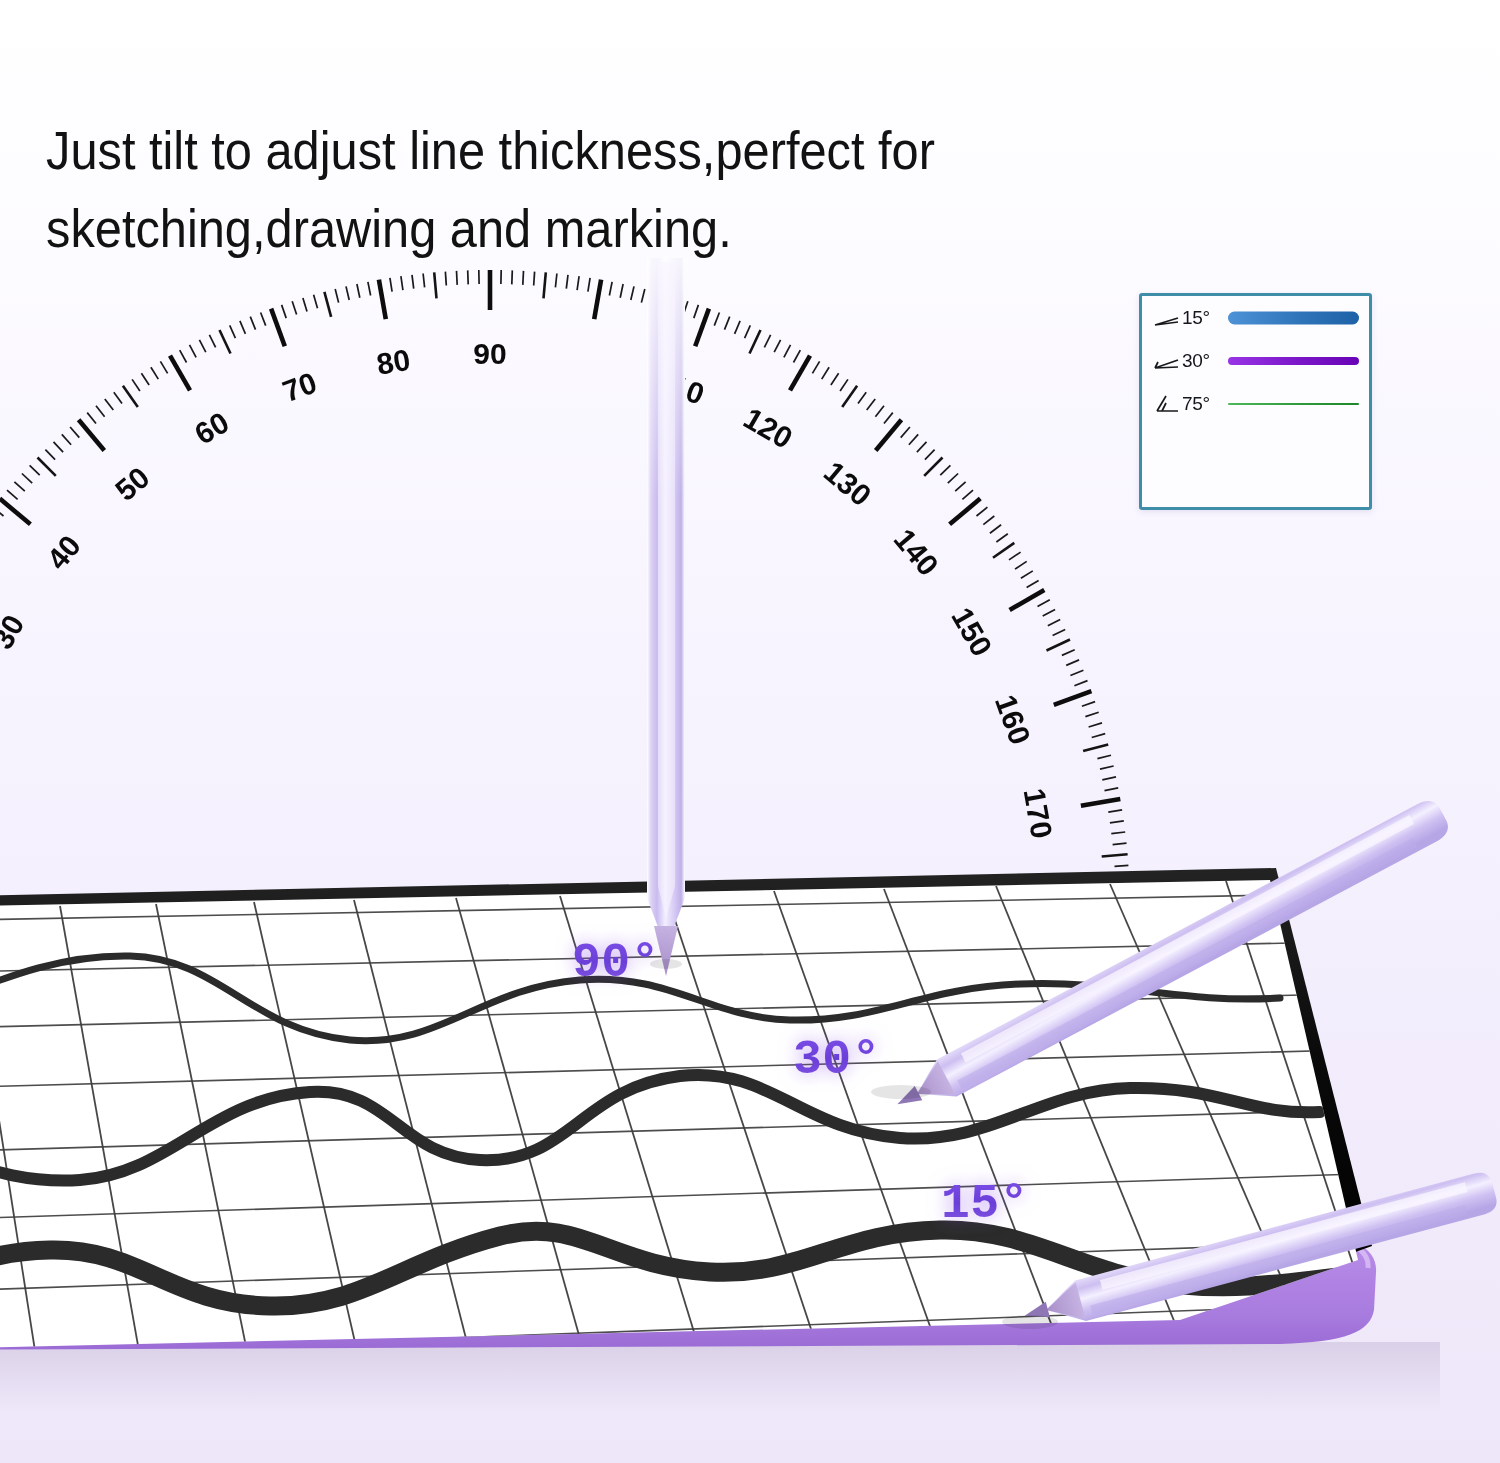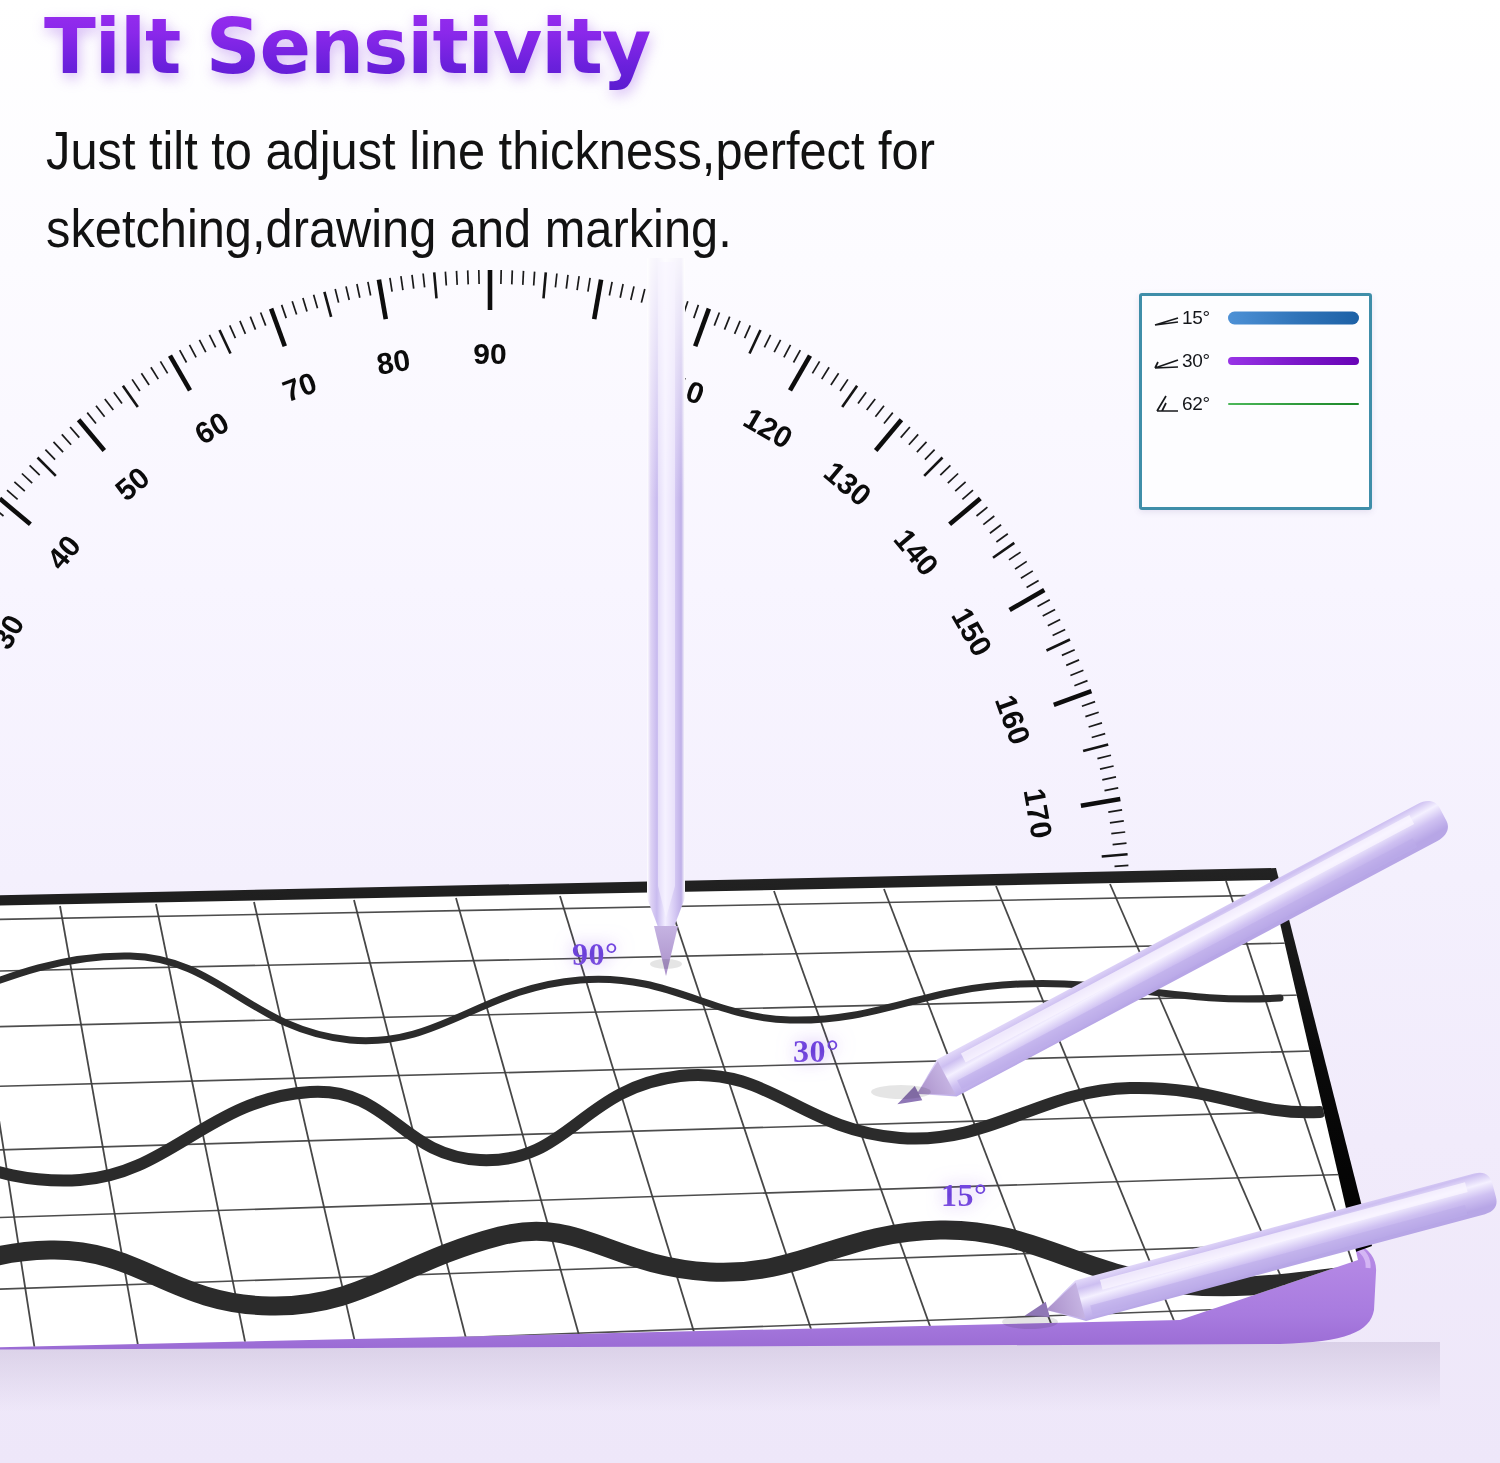--- a/index.html
+++ b/index.html
@@ -61,38 +61,37 @@
   #pen90{position:absolute;left:630px;top:258px;width:72px;height:720px;}
   #pen90 svg{width:100%;height:100%;display:block;overflow:visible;}
 
   
   #pen30{position:absolute;left:855px;top:700px;width:660px;height:420px;}
   #pen15{position:absolute;left:990px;top:1140px;width:520px;height:230px;}
   #pen30 svg,#pen15 svg{width:100%;height:100%;display:block;overflow:visible;}
 
   
   .callout{
-    position:absolute;font-family:Liberation Serif, serif;
-    font-weight:bold;font-size:32px;letter-spacing:.5px;
+    position:absolute;font-family:Liberation Mono, monospace;
+    font-weight:bold;font-size:48px;letter-spacing:.5px;
     background:linear-gradient(180deg,#7d4fe8 0%,#6a3fd8 48%,#8a5ae6 100%);
     -webkit-background-clip:text;background-clip:text;color:transparent;
     -webkit-text-fill-color:transparent;
     filter:drop-shadow(0 0 9px rgba(150,90,235,.55));
     white-space:nowrap;
   }
   #c90{left:572px;top:936px;}
   #c30{left:793px;top:1033px;}
   #c15{left:941px;top:1177px;}
 </style>
 </head>
 <body>
 
 <div id="stage">
 
-  <div class="title">Tilt Sensitivity</div>
   <div class="subtitle">
     <div>Just tilt to adjust line thickness,perfect for</div>
     <div>sketching,drawing and marking.</div>
   </div>
 
   <div id="protractor">
     <svg viewBox="0 0 1300 660" preserveAspectRatio="none">
       <g id="ticks">
           <line x1="10.0" y1="660.0" x2="50.0" y2="660.0" class="tickmaj"></line>
           <line x1="10.1" y1="648.8" x2="24.1" y2="649.1" class="tickmin"></line>
@@ -319,21 +318,21 @@
       <span class="lstroke">
           <i style="height: 8px; background: linear-gradient(90deg, rgb(152, 52, 230) 0%, rgb(122, 22, 200) 55%, rgb(104, 4, 182) 100%);"></i>
         </span>
     </div>
     <div class="lrow">
       <span class="lico">
         <svg viewBox="0 0 26 20">
             <path d="M4 17 L13 2 M4 17 L25 17 M9 17 L13 9" stroke="#17191c" stroke-width="1.7" fill="none"></path>
           </svg>
       </span>
-      <span class="llab">62°</span>
+      <span class="llab">75°</span>
       <span class="lstroke">
           <i style="height: 2px; background: linear-gradient(90deg, rgb(77, 184, 90) 0%, rgb(47, 154, 60) 55%, rgb(29, 136, 42) 100%);"></i>
         </span>
     </div>
   </div>
 
   <div id="tablet">
     <svg viewBox="0 0 1700 560" preserveAspectRatio="none">
       <defs>
         <linearGradient id="edgeG" x1="0" y1="0" x2="0" y2="1">

